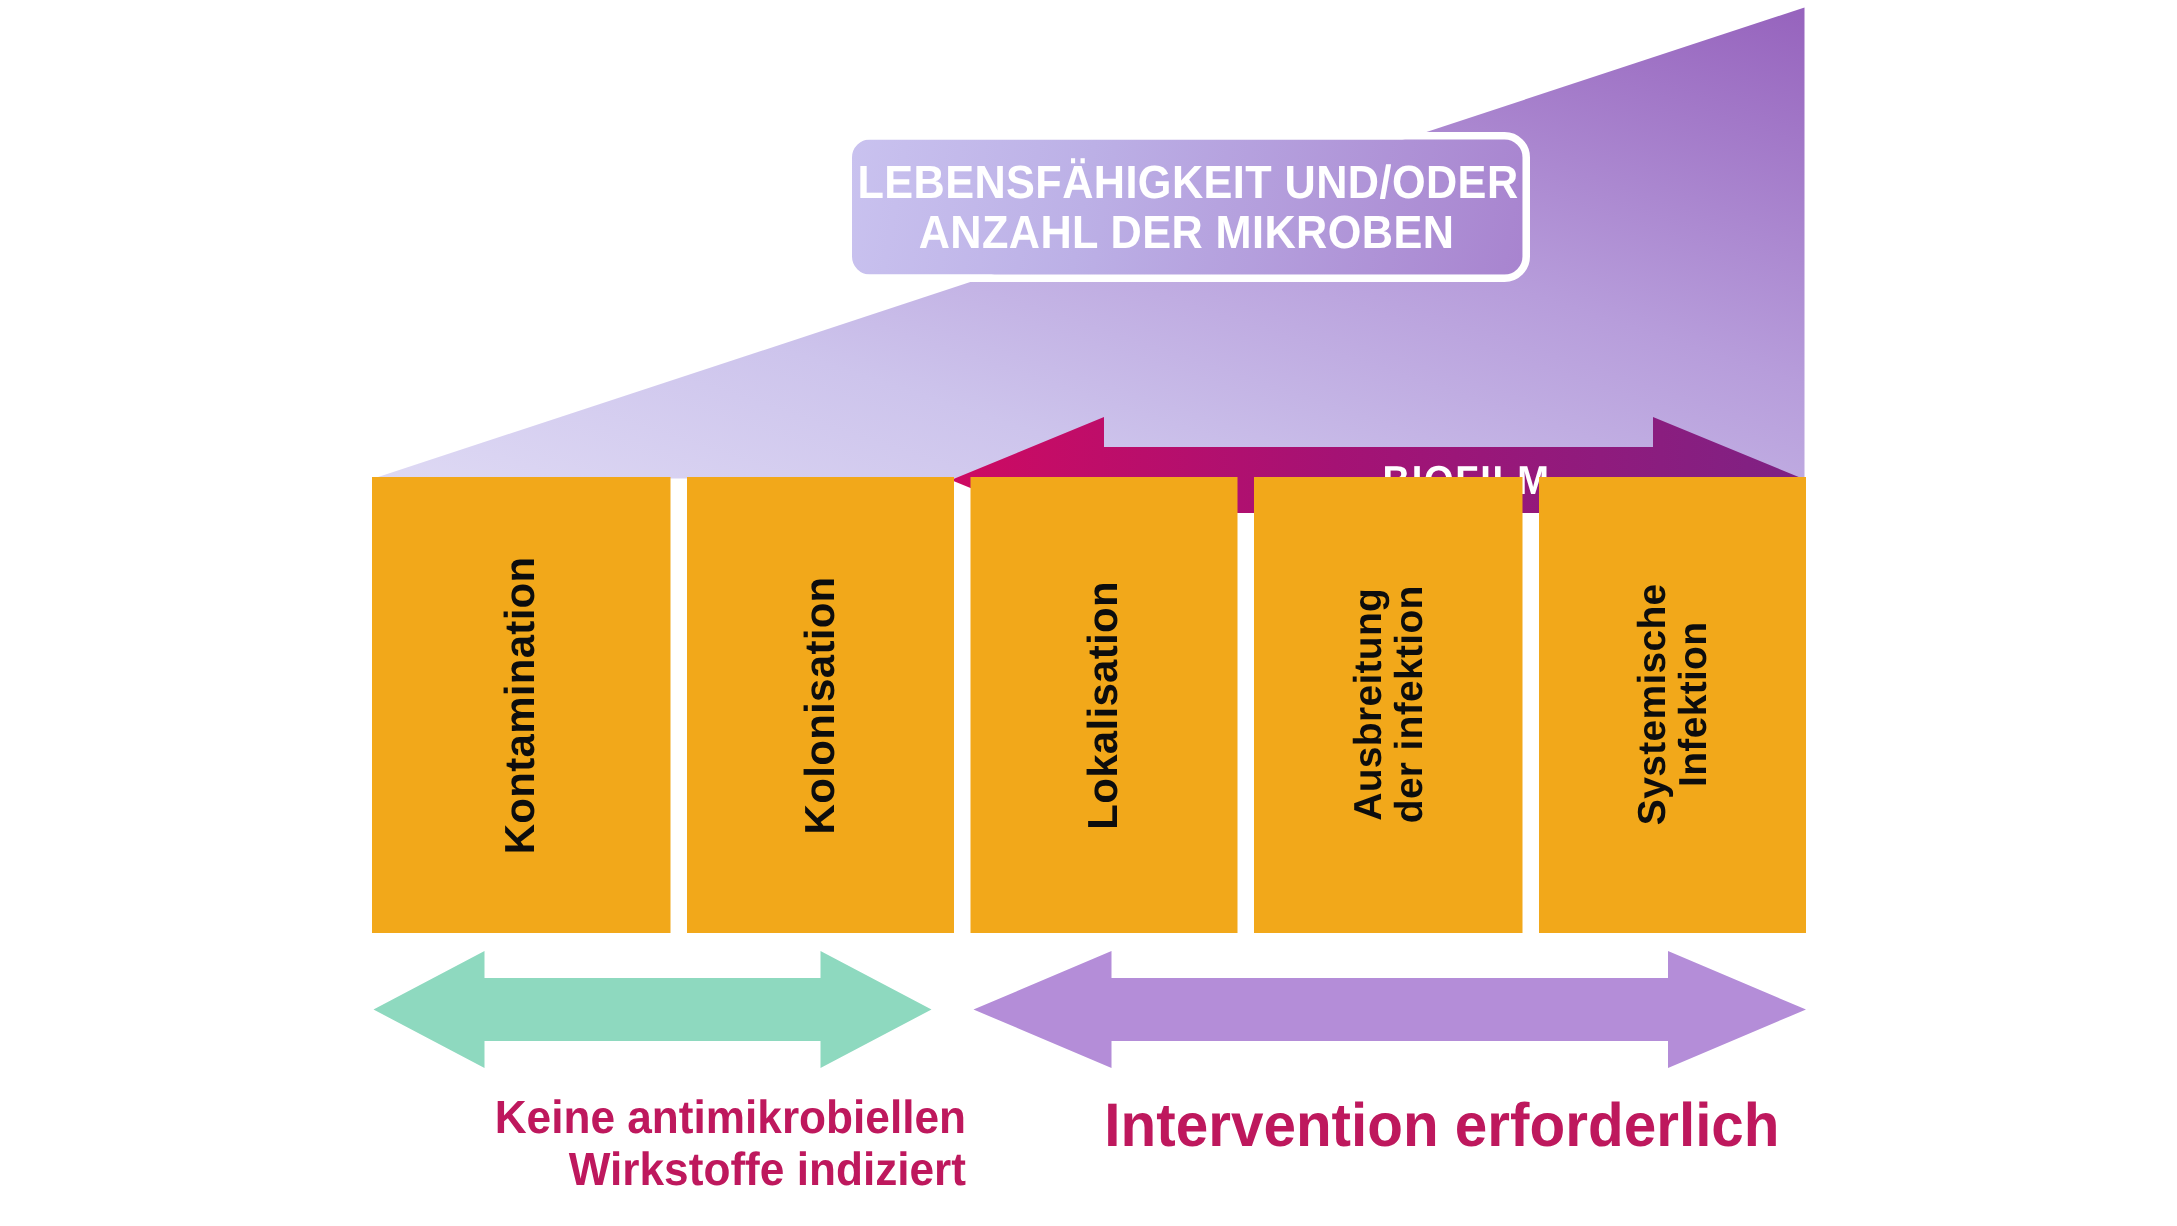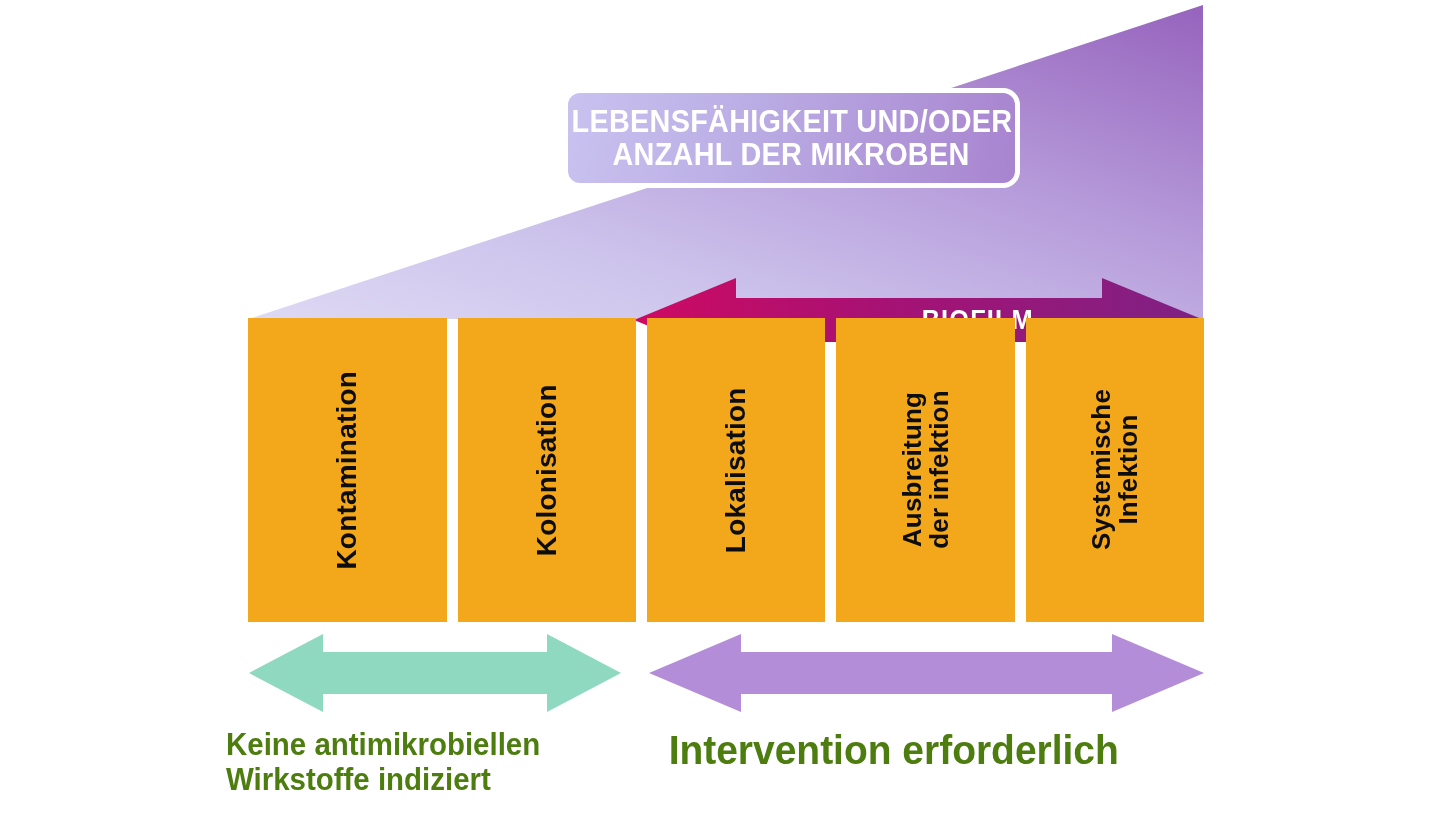--- a/index.html
+++ b/index.html
@@ -131,23 +131,23 @@
     position: absolute;
     left: 647px;
     top: 632px;
     width: 559px;
     height: 82px;
   }
 
   
   .bottom-caption {
     position: absolute;
-    color: #4d7c0f;
-    font-weight: 700;
-    text-align: left;
+    color: #be185d;
+    font-weight: 700;
+    text-align: right;
     line-height: 1.12;
   }
   #caption-left {
     left: 215px;
     top: 728px;
     width: 440px;
     font-size: 31px;
   }
   #caption-right {
     left: 655px;

